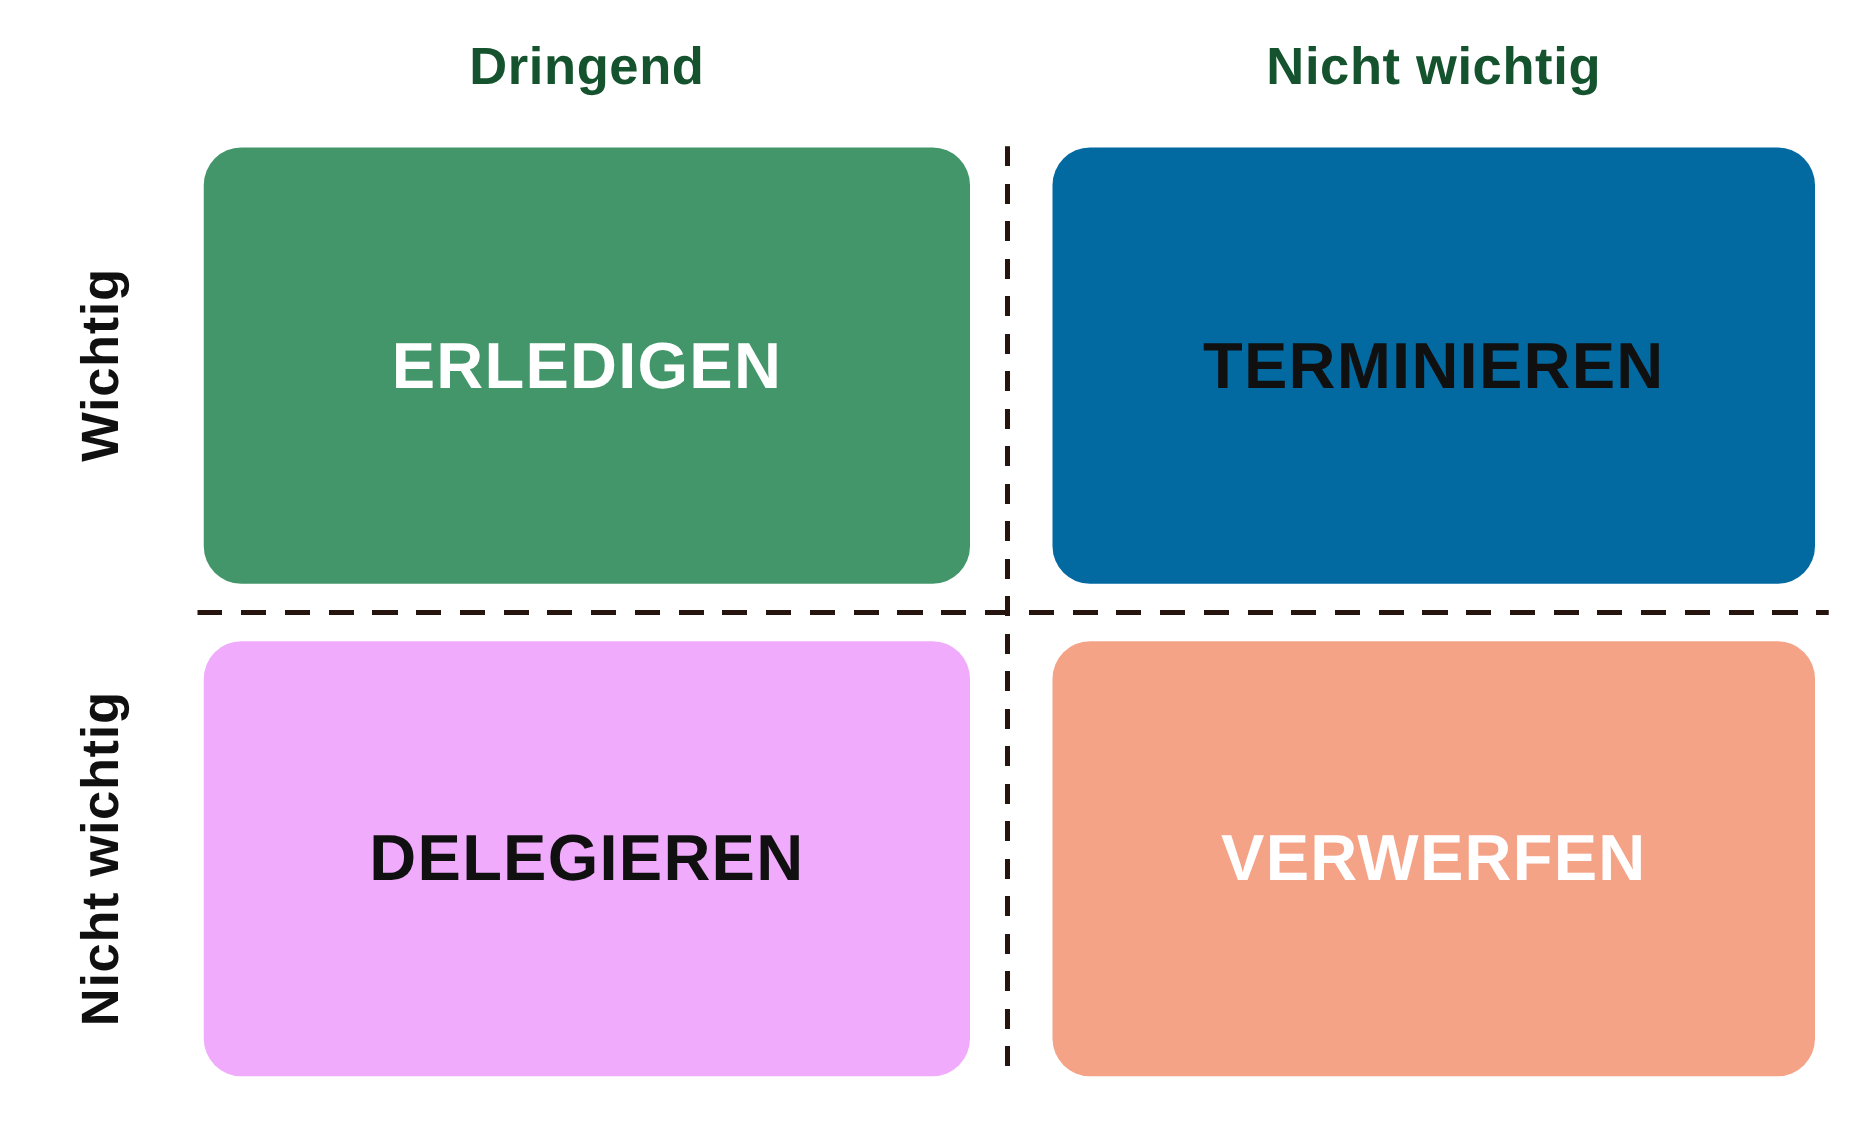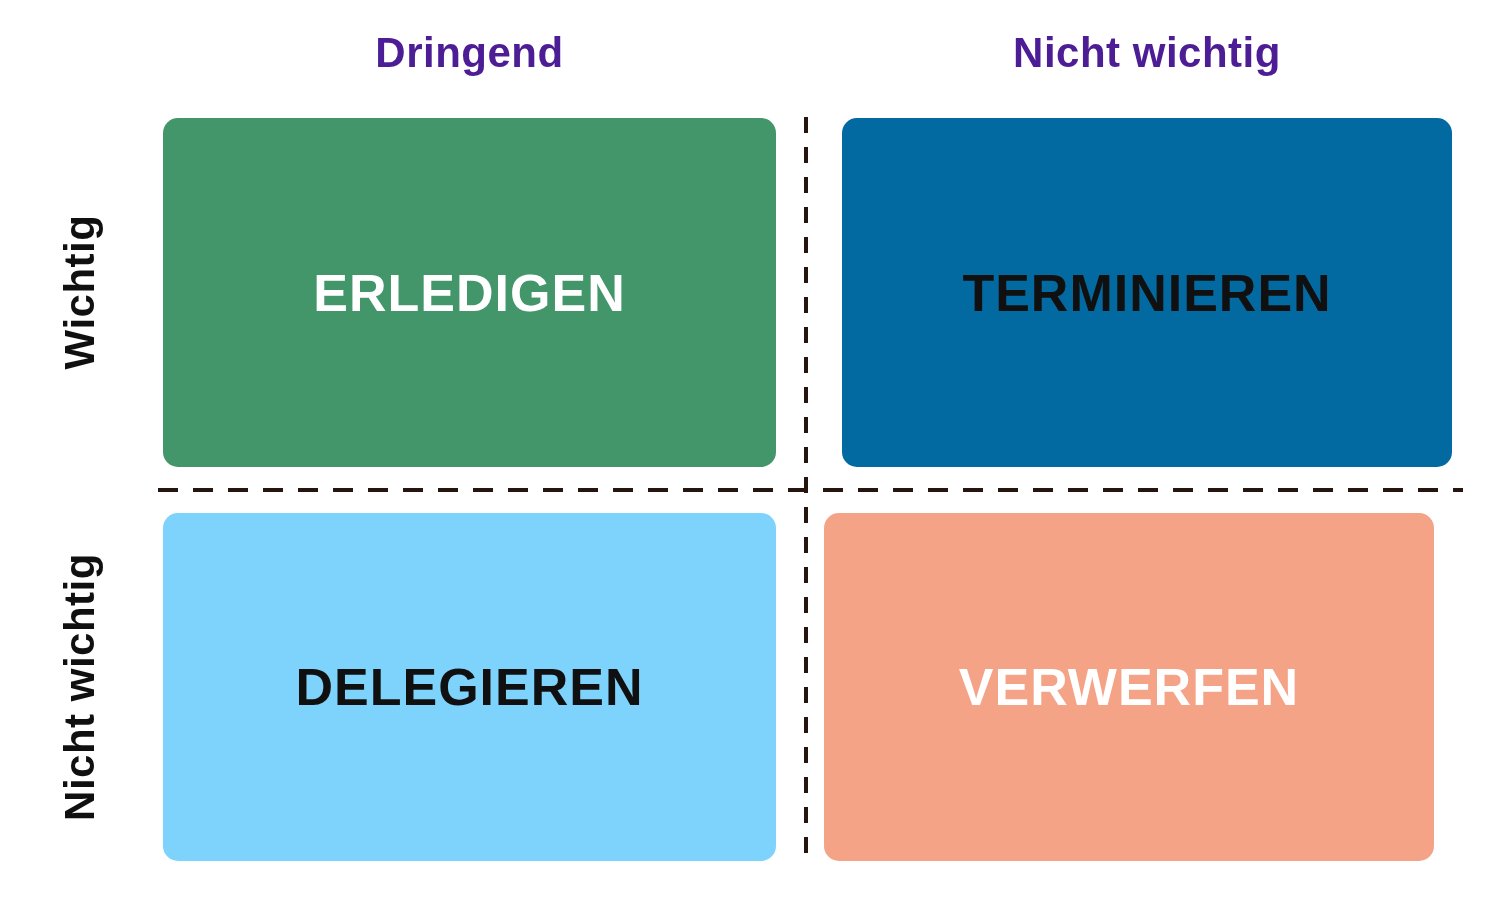--- a/index.html
+++ b/index.html
@@ -19,21 +19,21 @@
   
   .col-label {
     position: absolute;
     top: 26px;
     height: 54px;
     line-height: 54px;
     text-align: center;
     font-size: 42px;
     font-weight: 600;
     letter-spacing: 0.5px;
-    color: #4c1d95;
+    color: #14532d;
   }
   .col-label.c1 { left: 163px; width: 613px; }
   .col-label.c2 { left: 842px; width: 610px; }
 
   
   .row-label {
     position: absolute;
     left: 80px;
     transform: translate(-50%, -50%) rotate(-90deg);
     white-space: nowrap;
@@ -41,29 +41,29 @@
     font-weight: 600;
     letter-spacing: 0.5px;
     color: #101010;
   }
   .row-label.r1 { top: 292px; }
   .row-label.r2 { top: 687px; }
 
   
   .quad {
     position: absolute;
-    border-radius: 15px;
+    border-radius: 30px;
     display: flex;
     align-items: center;
     justify-content: center;
   }
   .quad.tl { left: 163px; top: 118px; width: 613px; height: 349px; }
   .quad.tr { left: 842px; top: 118px; width: 610px; height: 349px; }
   .quad.bl { left: 163px; top: 513px; width: 613px; height: 348px; }
-  .quad.br { left: 824px; top: 513px; width: 610px; height: 348px; }
+  .quad.br { left: 842px; top: 513px; width: 610px; height: 348px; }
   .quad-label {
     font-size: 52px;
     font-weight: 600;
     letter-spacing: 1px;
   }
 
   
   .divider { position: absolute; }
   .divider-h {
     left: 158px;
@@ -100,21 +100,21 @@
   <div class="divider divider-v" style="--divider: #26150F;"></div>
 
   <div class="quad tl" style="background-color: rgb(67, 150, 106); color: rgb(255, 255, 255);">
     <span class="quad-label">ERLEDIGEN</span>
   </div>
 
   <div class="quad tr" style="background-color: #0369a1; color: rgb(16, 16, 16);">
     <span class="quad-label">TERMINIEREN</span>
   </div>
 
-  <div class="quad bl" style="background-color: #7dd3fc; color: rgb(16, 16, 16);">
+  <div class="quad bl" style="background-color: #f0abfc; color: rgb(16, 16, 16);">
     <span class="quad-label">DELEGIEREN</span>
   </div>
 
   <div class="quad br" style="background-color: rgb(244, 163, 134); color: rgb(255, 255, 255);">
     <span class="quad-label">VERWERFEN</span>
   </div>
 
 </div>
 
 </body></html>

